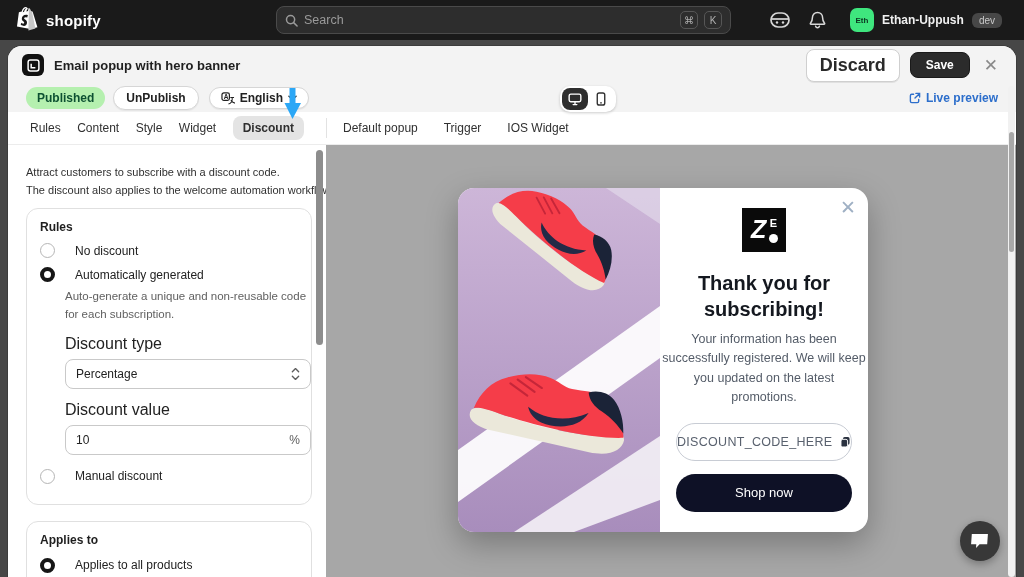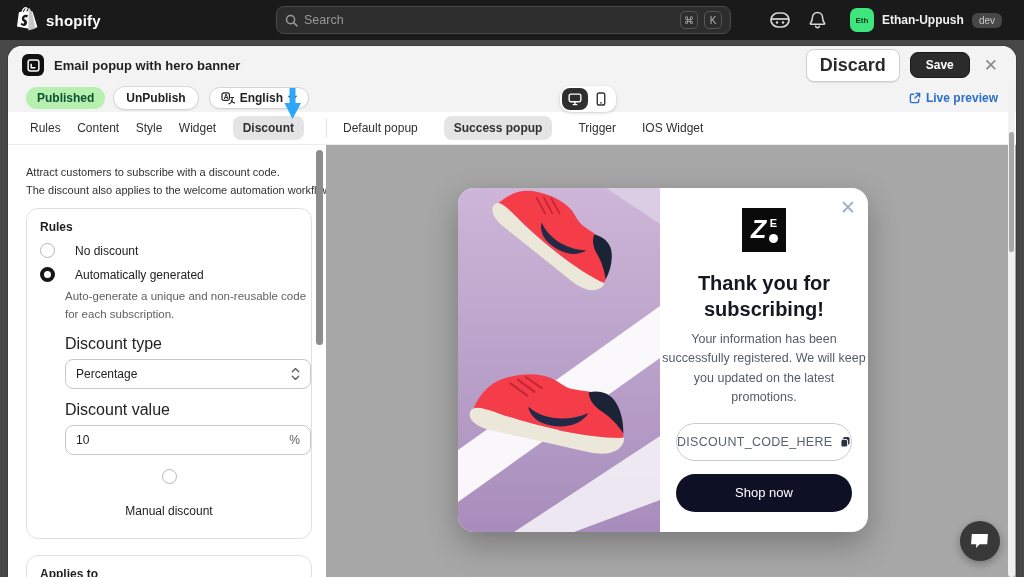--- a/index.html
+++ b/index.html
@@ -203,21 +203,20 @@
   <div class="tabsrow">
     <div class="tabs-left">
       <span class="tab">Rules</span>
       <span class="tab">Content</span>
       <span class="tab">Style</span>
       <span class="tab">Widget</span>
       <span class="tab active">Discount</span>
     </div>
     <div class="tabs-right">
       <span class="tab">Default popup</span>
-      <span class="tab active">Success popup</span>
       <span class="tab">Trigger</span>
       <span class="tab">IOS Widget</span>
     </div>
   </div>
 
   <div class="content">
 
     <aside class="panel">
       <p class="intro">Attract customers to subscribe with a discount code.</p>
       <p class="intro">The discount also applies to the welcome automation workflow.</p>
@@ -242,21 +241,21 @@
             <path d="M1.5 10 L5 13.5 8.5 10" fill="none" stroke="#5c5c5c" stroke-width="1.5" stroke-linecap="round" stroke-linejoin="round"></path>
           </svg>
         </div>
 
         <div class="field-label">Discount value</div>
         <div class="value-box">
           <input type="text" value="10" style="">
           <span class="unit">%</span>
         </div>
 
-        <div class="radio-row" style="margin-top:14px;flex-direction:column;">
+        <div class="radio-row" style="margin-top:14px;">
           <span class="radio off"></span>
           <span class="radio-label">Manual discount</span>
         </div>
       </div>
 
       <div class="card" style="margin-top:16px;">
         <div class="card-title">Applies to</div>
         <div class="radio-row" style="margin:11px 0;">
           <span class="radio on"></span>
           <span class="radio-label">Applies to all products</span>

